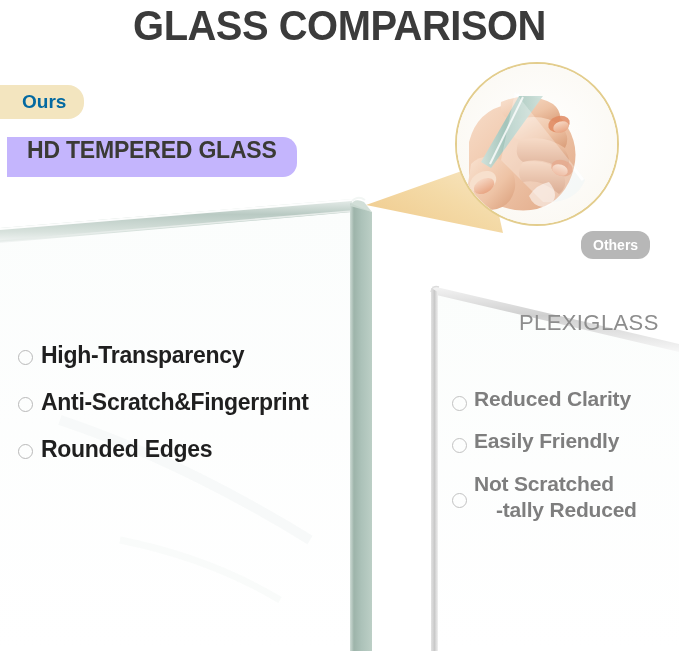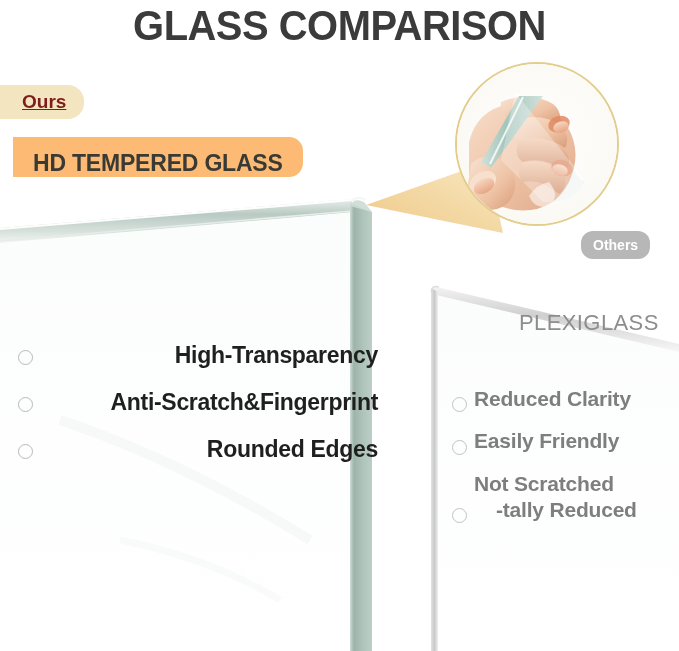--- a/index.html
+++ b/index.html
@@ -19,50 +19,50 @@
   }
 
   
   .panels{position:absolute;left:0;top:0;width:679px;height:651px;}
 
   
   .badge-ours{
     position:absolute;left:0px;top:85px;height:34px;
     padding:0 18px 0 22px;display:flex;align-items:center;
     background:#f3e5bf;border-radius:0 16px 16px 0;
-    font-size:19px;font-weight:700;color:#7f1d1d;text-decoration:underline;
+    font-size:19px;font-weight:700;color:#0369a1;
   }
   .badge-hd{
-    position:absolute;left:13px;top:137px;height:40px;
-    padding:0 20px 0 20px;display:flex;align-items:flex-end;
-    background:#fdba74;border-radius:0 14px 14px 0;
+    position:absolute;left:7px;top:137px;height:40px;
+    padding:0 20px 0 20px;display:flex;align-items:flex-start;
+    background:#c4b5fd;border-radius:0 14px 14px 0;
     font-size:23px;font-weight:700;color:#3a3a35;letter-spacing:-0.2px;
   }
   .badge-others{
     position:absolute;left:581px;top:231px;height:28px;
     padding:0 12px;display:flex;align-items:center;
     background:#b7b7b7;border-radius:12px;
     font-size:14px;font-weight:700;color:#ffffff;
   }
   .plexi-label{
     position:absolute;left:519px;top:278px;
     font-size:22px;font-weight:400;color:#8d8d8d;letter-spacing:0.4px;margin-top:32px;
   }
 
   
   .list-ours{position:absolute;left:18px;top:341px;width:360px;}
-  .list-ours .row{display:flex;align-items:flex-start;margin-bottom:17px;justify-content:space-between;}
+  .list-ours .row{display:flex;align-items:flex-start;margin-bottom:17px;}
   .list-ours .bullet{
     width:13px;height:13px;border:1.6px solid #b9b9b9;border-radius:50%;
     margin-top:9px;margin-right:8px;flex:0 0 auto;background:transparent;
   }
   .list-ours .txt{font-size:23px;font-weight:700;color:#1f1f1f;line-height:1.3;letter-spacing:-0.3px;}
 
   .list-others{position:absolute;left:452px;top:386px;width:226px;}
-  .list-others .row{display:flex;align-items:flex-end;margin-bottom:16px;}
+  .list-others .row{display:flex;align-items:center;margin-bottom:16px;}
   .list-others .bullet{
     width:13px;height:13px;border:1.6px solid #c2c2c2;border-radius:50%;
     margin-top:8px;margin-right:7px;flex:0 0 auto;background:transparent;
   }
   .list-others .txt{font-size:21px;font-weight:700;color:#7e7e7e;line-height:1.25;letter-spacing:-0.2px;}
   .list-others .cont{display:block;padding-left:22px;}
 
   
   .inset{position:absolute;left:455px;top:62px;width:164px;height:164px;}
   .inset .ring{

